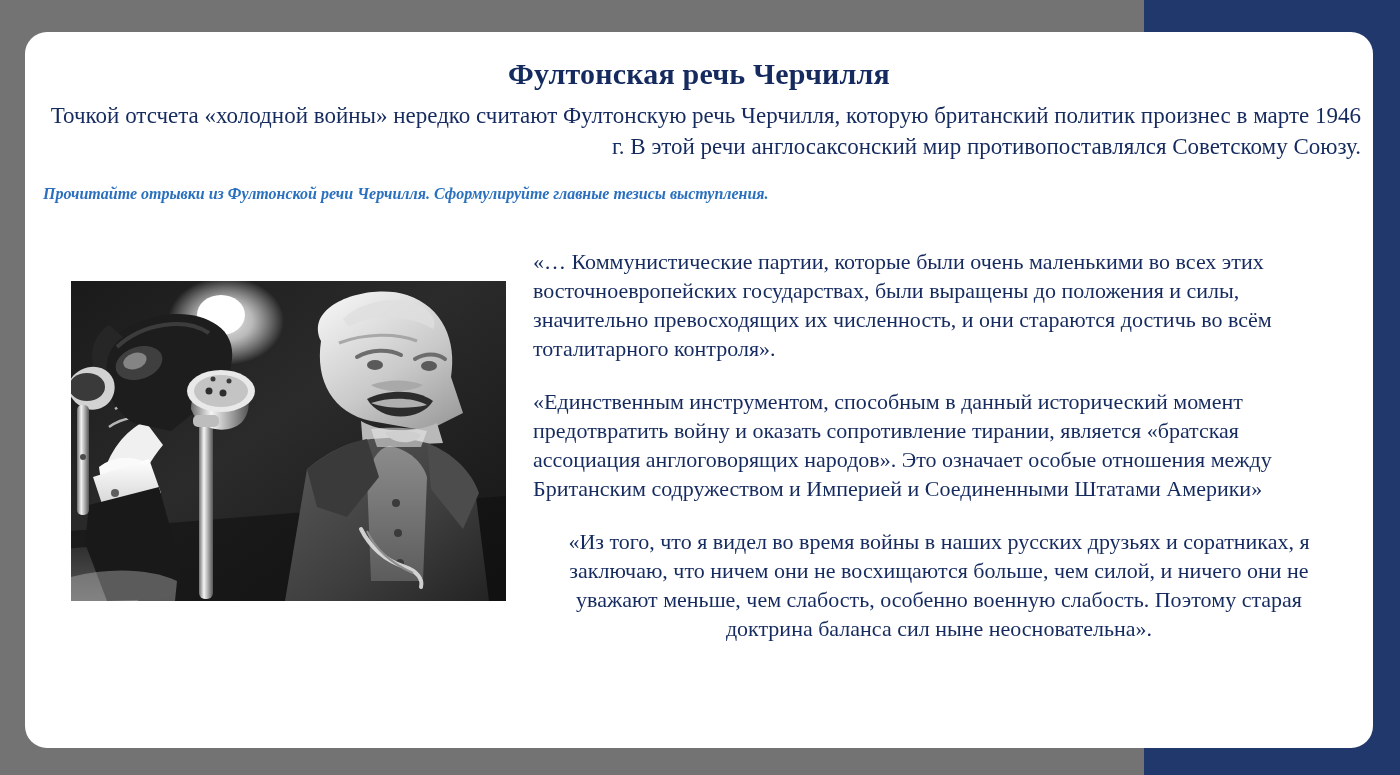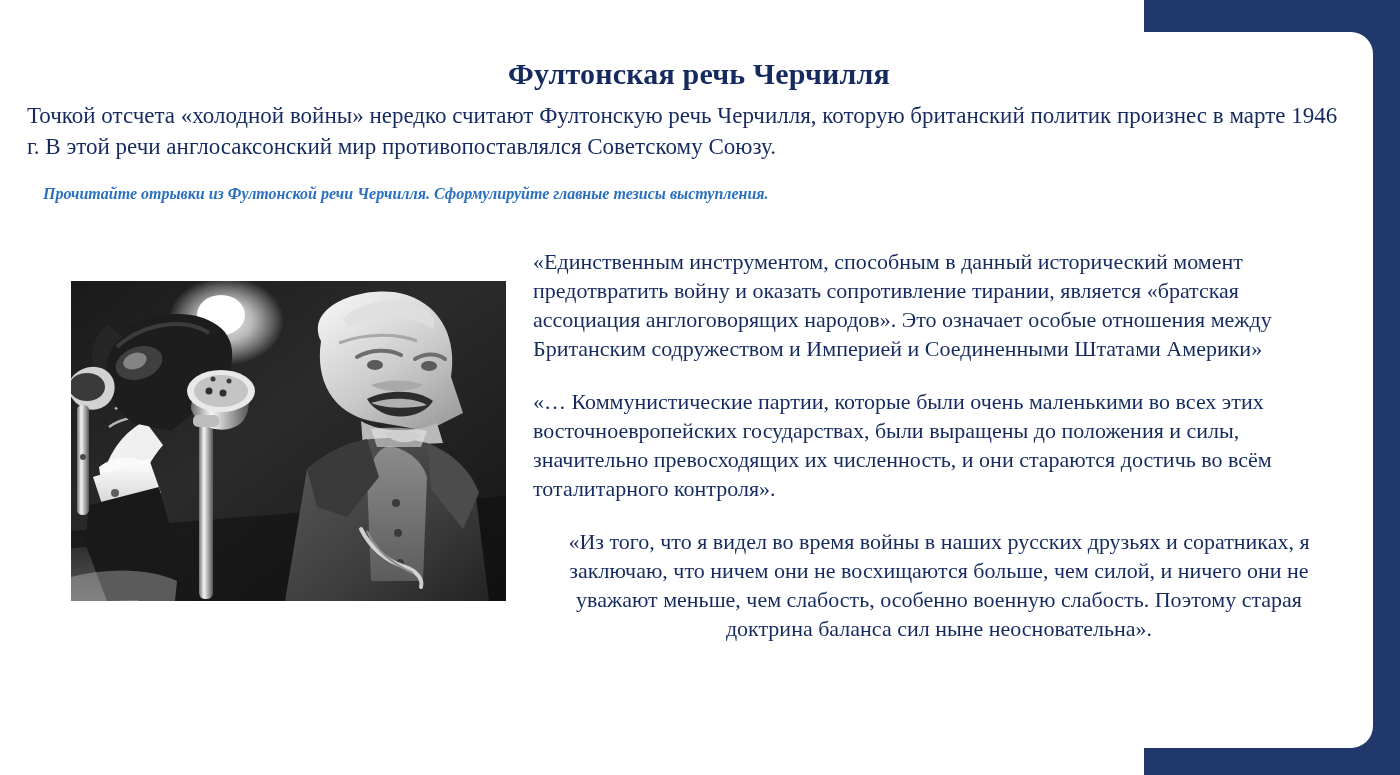--- a/index.html
+++ b/index.html
@@ -12,21 +12,21 @@
     height: 775px;
     background: #21386c;
     font-family: "Liberation Serif", "DejaVu Serif", serif;
     overflow: hidden;
   }
 
   .slide {
     position: relative;
     width: 1144px;
     height: 775px;
-    background: #ffffff;
+    background: #737373;
     box-sizing: border-box;
   }
 
   .card {
     position: absolute;
     left: 25px;
     top: 32px;
     width: 1348px;
     height: 716px;
     background: #ffffff;
@@ -43,28 +43,28 @@
     text-align: center;
     font-family: "Liberation Serif", "DejaVu Serif", serif;
     font-size: 30px;
     font-weight: 700;
     color: #152a5e;
     letter-spacing: 0.2px;
   }
 
   .intro {
     position: absolute;
-    left: 2px;
+    left: 16px;
     top: 68px;
     width: 1320px;
     font-family: "Liberation Serif", "DejaVu Serif", serif;
     font-size: 23px;
     line-height: 31px;
     color: #152a5e;
-    text-align: left;
+    text-align: right;
   }
 
   .instruction {
     position: absolute;
     left: 18px;
     top: 148px;
     width: 1320px;
     font-family: "Liberation Serif", "DejaVu Serif", serif;
     font-size: 16px;
     line-height: 28px;
@@ -229,20 +229,20 @@
           <path d="M-4,106 C2,86 26,80 38,92 C48,102 44,120 32,126 C18,134 0,124 -4,106 Z" fill="#d2d2d2"></path>
           <ellipse cx="16" cy="106" rx="18" ry="14" fill="#3a3a3a"></ellipse>
           <rect x="6" y="124" width="12" height="110" rx="5" fill="url(#chromeg)"></rect>
           <circle cx="12" cy="176" r="3" fill="#4b4b4b"></circle>
 
           <path d="M0,296 C40,286 80,288 106,300 L104,320 L0,320 Z" fill="#d6d6d6" opacity="0.35"></path>
         </svg>
       </div>
 
       <div class="quotes">
+        <p class="quote">«… Коммунистические партии, которые были очень маленькими во всех этих восточноевропейских государствах, были выращены до положения и силы, значительно превосходящих их численность, и они стараются достичь во всём тоталитарного контроля».</p>
         <p class="quote">«Единственным инструментом, способным в данный исторический момент предотвратить войну и оказать сопротивление тирании, является «братская ассоциация англоговорящих народов». Это означает особые отношения между Британским содружеством и Империей и Соединенными Штатами Америки»</p>
-        <p class="quote">«… Коммунистические партии, которые были очень маленькими во всех этих восточноевропейских государствах, были выращены до положения и силы, значительно превосходящих их численность, и они стараются достичь во всём тоталитарного контроля».</p>
         <p class="quote">«Из того, что я видел во время войны в наших русских друзьях и соратниках, я заключаю, что ничем они не восхищаются больше, чем силой, и ничего они не уважают меньше, чем слабость, особенно военную слабость. Поэтому старая доктрина баланса сил ныне неосновательна».</p>
       </div>
 
     </div>
   </div>
 </div>
 
 </body></html>

